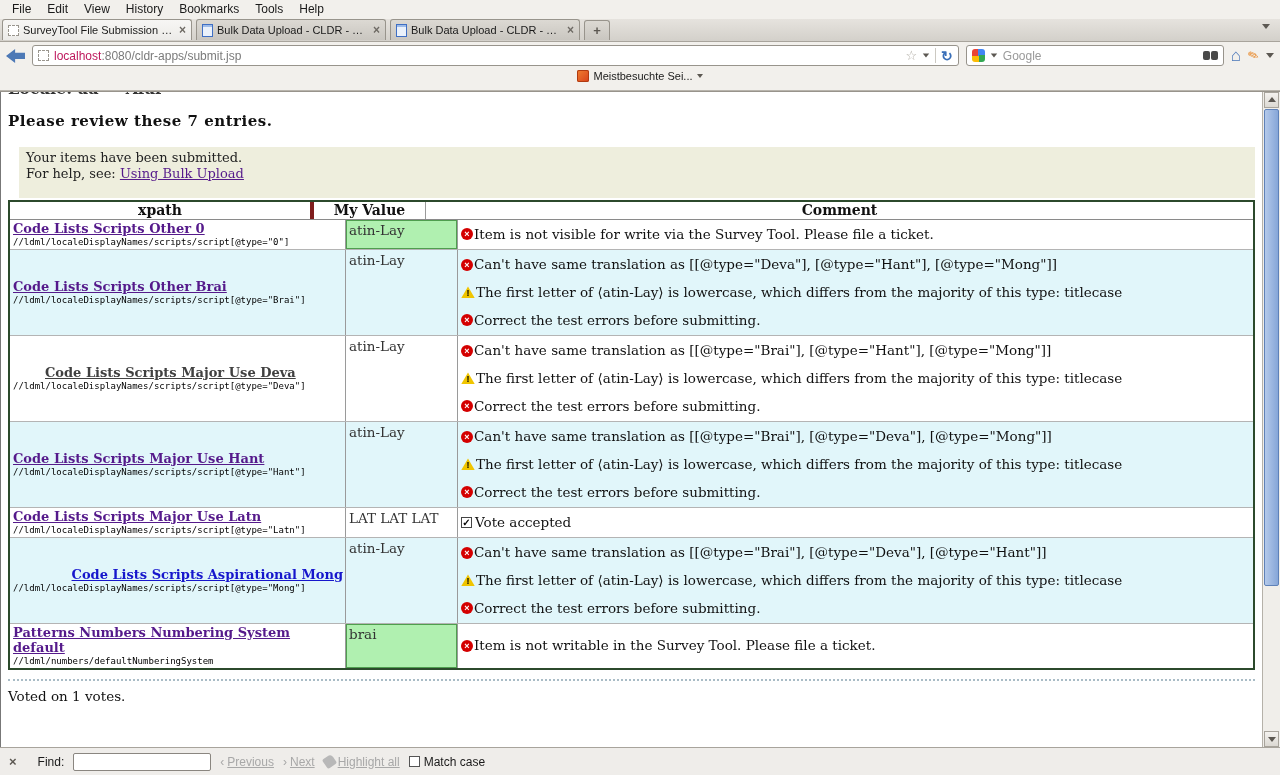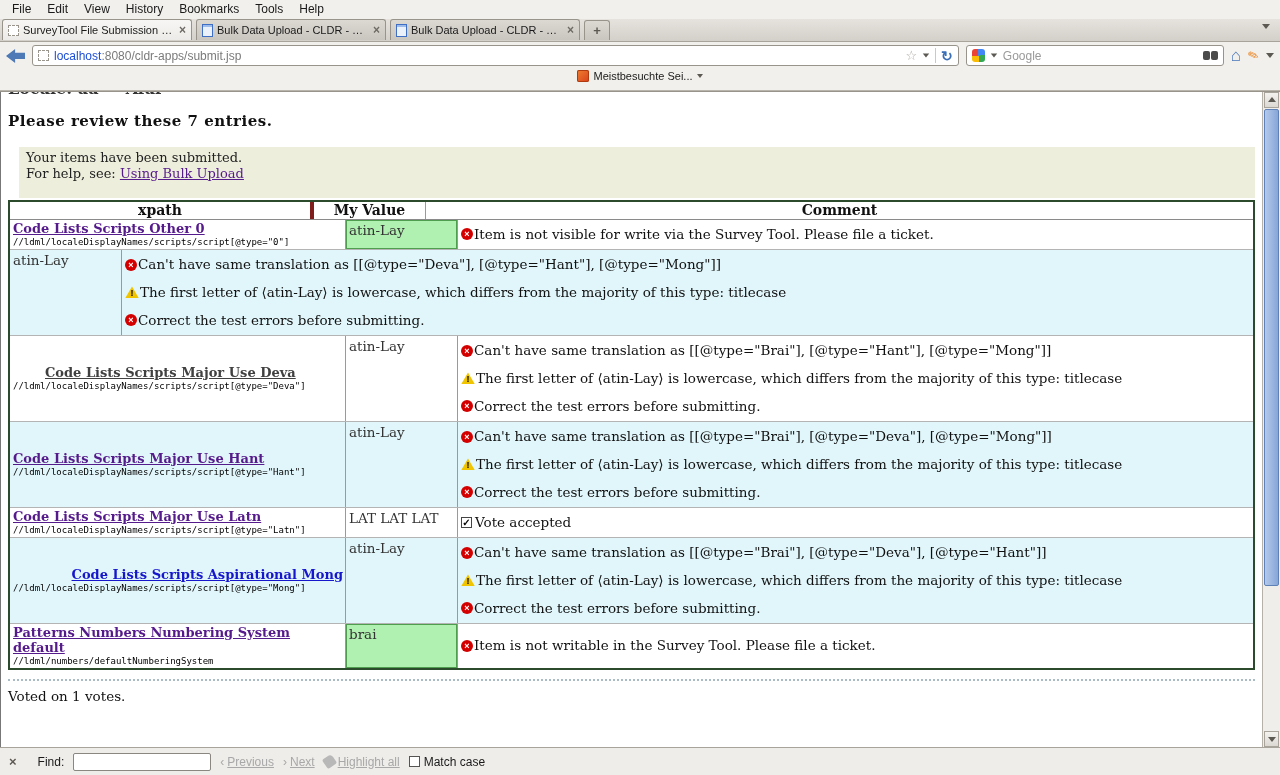--- a/index.html
+++ b/index.html
@@ -31,21 +31,21 @@
           border-top:5px solid #5c5852; display:inline-block; }
   .tabbar-overflow { margin-left:auto; margin-bottom:6px; margin-right:8px; }
 
   
   .nav-bar { height:28px; background:#f2f0ec; display:flex; align-items:center; padding:0 6px; gap:7px; }
   .back-btn { width:19px; height:14px; background:#4d79b6; flex:none;
               clip-path:polygon(0 50%, 48% 0, 48% 28%, 100% 28%, 100% 72%, 48% 72%, 48% 100%); }
   .url-field { flex:1; height:21px; background:#fff; border:1px solid #98948c; border-radius:3px;
                display:flex; align-items:center; gap:5px; padding:0 5px; }
   .url-text { flex:1; font-size:12px; white-space:nowrap; overflow:hidden; }
-  .url-host { color:#1d4ed8; }
+  .url-host { color:#be185d; }
   .url-rest { color:#7a7a7a; }
   .star-icon { color:#b0aca4; font-size:13px; line-height:13px; }
   .vsep { width:1px; height:15px; background:#ccc9c2; }
   .reload-icon { color:#3a6fb8; font-size:14px; font-weight:bold; line-height:14px; }
   .search-field { width:258px; height:21px; background:#fff; border:1px solid #98948c; border-radius:3px;
                   display:flex; align-items:center; gap:5px; padding:0 5px; flex:none; }
   .google-icon { width:13px; height:13px; border-radius:3px; flex:none;
                  background:conic-gradient(#4285f4 0 25%, #34a853 25% 50%, #fbbc05 50% 75%, #ea4335 75%); }
   .search-placeholder { flex:1; color:#9a9a9a; }
   .binoc { width:15px; height:9px; position:relative; flex:none; }
@@ -253,20 +253,24 @@
                 <div class="comment">
                   <span class="cicon ic-error">
                     <span class="glyph">×</span>
                   </span>
                   <span>Item is not visible for write via the Survey Tool. Please file a ticket.</span>
                 </div>
               </div>
   </div>
 
   <div class="t-row shaded tall">
+    <div class="c-xpath">
+      <a class="xlink" href="#" style="color: rgb(85, 26, 139);">Code Lists Scripts Other Brai</a>
+      <span class="xcode">//ldml/localeDisplayNames/scripts/script[@type="Brai"]</span>
+    </div>
     <div class="c-value">
       <span>atin-Lay</span>
     </div>
     <div class="c-comment">
                 <div class="comment">
                   <span class="cicon ic-error">
                     <span class="glyph">×</span>
                   </span>
                   <span>Can't have same translation as [[@type="Deva"], [@type="Hant"], [@type="Mong"]]</span>
                 </div>

